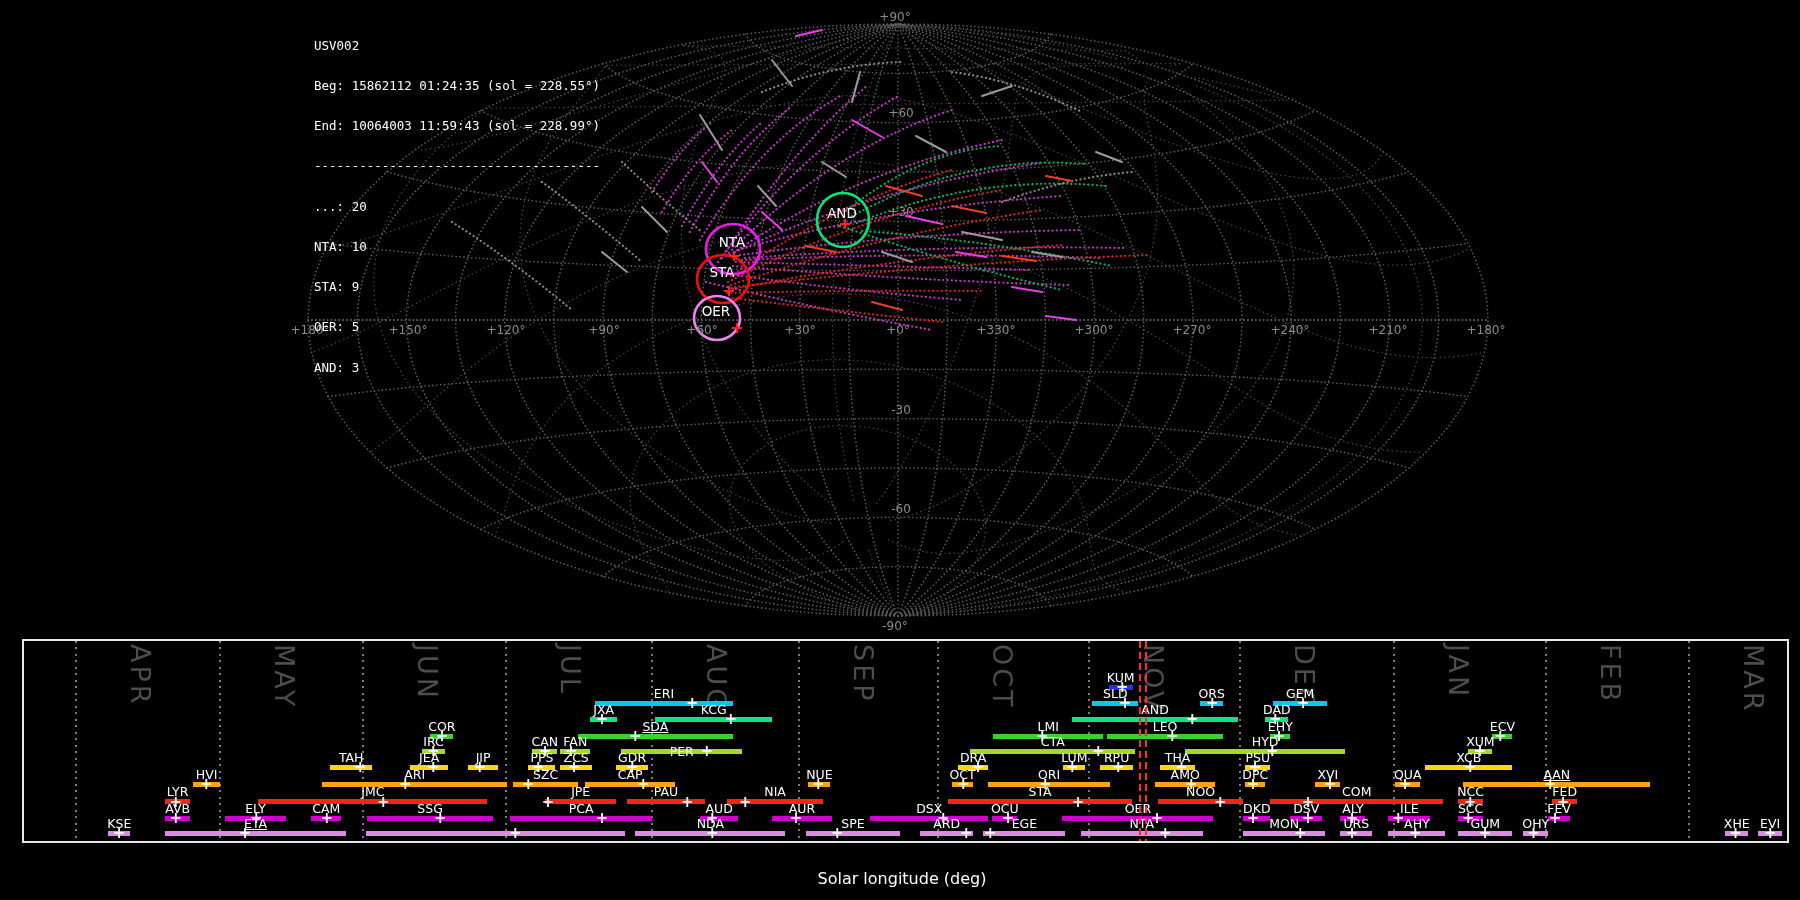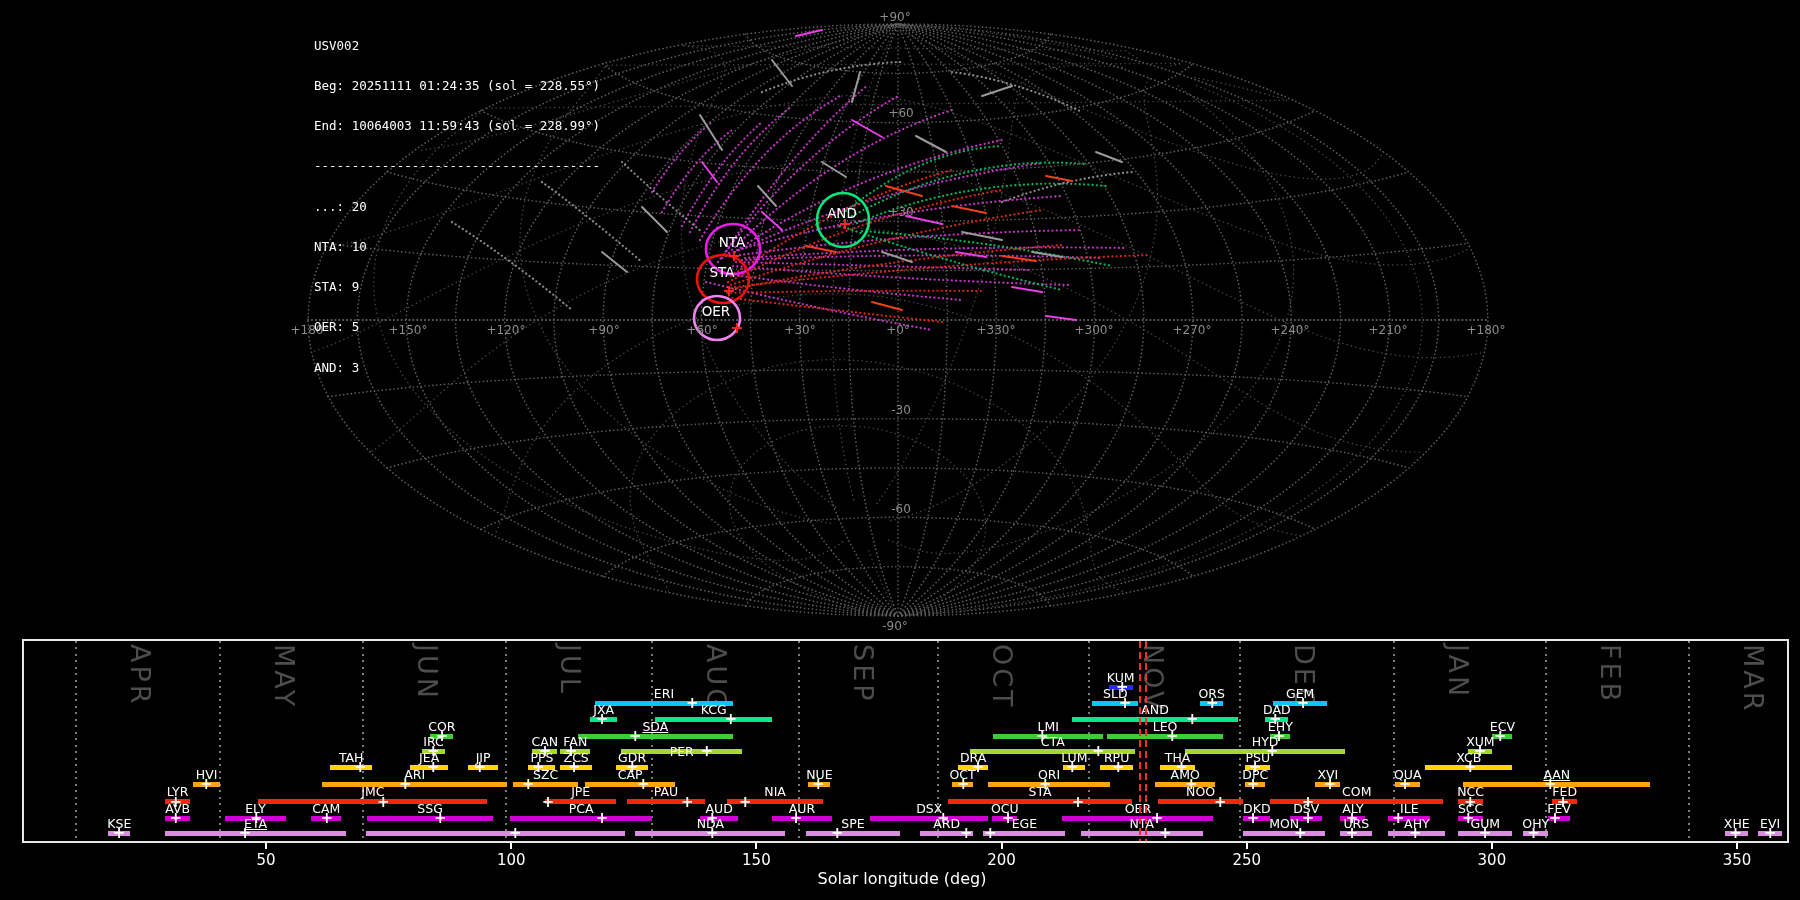--- a/index.html
+++ b/index.html
@@ -204,21 +204,21 @@
         <text x="901" y="216" text-anchor="middle">+30</text>
         <text x="901" y="414" text-anchor="middle">-30</text>
         <text x="901" y="513" text-anchor="middle">-60</text>
         <text x="895" y="21" text-anchor="middle">+90°</text>
         <text x="895" y="630" text-anchor="middle">-90°</text>
       </g>
     </svg>
 
   <div id="header-block">
     <div>USV002</div>
-    <div>Beg: 20251111 01:24:35 (sol = 228.55°)</div>
+    <div>Beg: 15862112 01:24:35 (sol = 228.55°)</div>
     <div>End: 10064003 11:59:43 (sol = 228.99°)</div>
     <div>--------------------------------------</div>
     <div>...: 20</div>
     <div>NTA: 10</div>
     <div>STA: 9</div>
     <div>OER: 5</div>
     <div>AND: 3</div>
   </div>
 
   <div id="tl-panel">
@@ -503,31 +503,15 @@
       <div class="peak" style="left: 1509.6px; top: 192px;">+</div>
       <div class="bar" style="left: 1701.3px; width: 23px; top: 189.5px; background: rgb(220, 140, 224);"></div>
       <div class="blabel" style="left: 1712.8px; top: 175.5px;">XHE</div>
       <div class="peak" style="left: 1711.6px; top: 192px;">+</div>
       <div class="bar" style="left: 1734.1px; width: 24px; top: 189.5px; background: rgb(220, 140, 224);"></div>
       <div class="blabel" style="left: 1746.1px; top: 175.5px;">EVI</div>
       <div class="peak" style="left: 1746.4px; top: 192px;">+</div>
       <div class="solmark" style="left: 1114.6px;"></div>
       <div class="solmark" style="left: 1120.7px;"></div>
     </div>
-  <div id="axis-layer">
-      <div class="tickmark" style="left: 241.1px;"></div>
-      <div class="ticklabel" style="left: 242.1px;">50</div>
-      <div class="tickmark" style="left: 486.3px;"></div>
-      <div class="ticklabel" style="left: 487.3px;">100</div>
-      <div class="tickmark" style="left: 731.4px;"></div>
-      <div class="ticklabel" style="left: 732.4px;">150</div>
-      <div class="tickmark" style="left: 976.6px;"></div>
-      <div class="ticklabel" style="left: 977.6px;">200</div>
-      <div class="tickmark" style="left: 1221.8px;"></div>
-      <div class="ticklabel" style="left: 1222.8px;">250</div>
-      <div class="tickmark" style="left: 1466.9px;"></div>
-      <div class="ticklabel" style="left: 1467.9px;">300</div>
-      <div class="tickmark" style="left: 1712px;"></div>
-      <div class="ticklabel" style="left: 1713px;">350</div>
-    </div>
   <div id="axis-title">Solar longitude (deg)</div>
 
 </div>
 
 </body></html>

